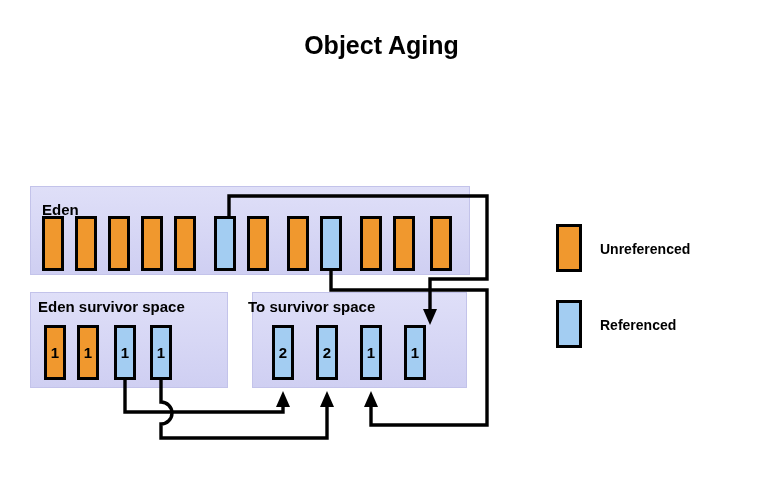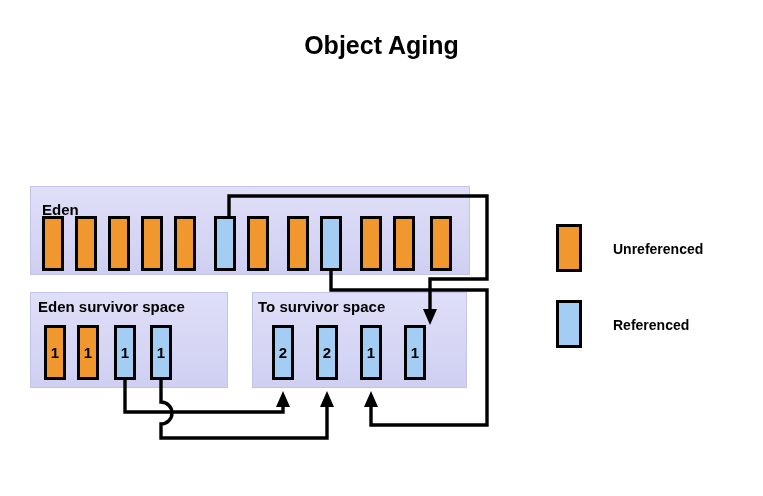--- a/index.html
+++ b/index.html
@@ -78,21 +78,20 @@
   }
   .legend-swatch.unref { background: #f0982e; }
   .legend-swatch.ref   { background: #a3cdf2; }
   .legend-text {
     position: absolute;
     left: 44px;
     font-size: 14px;
     font-weight: bold;
     white-space: nowrap;
     color: #000000;
-    margin-left: 13px;
   }
 
   #legend-row-unref { left: 0px;  top: 0px;  width: 200px; height: 48px; }
   #legend-row-ref   { left: 0px;  top: 76px; width: 200px; height: 48px; }
   #legend-row-unref .legend-text { top: 17px; }
   #legend-row-ref   .legend-text { top: 17px; }
 
   
   #connectors {
     position: absolute;
@@ -114,21 +113,21 @@
 
 <div id="diagram-title">Object Aging</div>
 
 <div class="region" id="eden-region"></div>
 <div class="region-label" style="left:42px; top:191px;margin-top:10px;">Eden</div>
 
 <div class="region" id="from-region"></div>
 <div class="region-label" style="left:38px; top:298px;">Eden survivor space</div>
 
 <div class="region" id="to-region"></div>
-<div class="region-label" style="left:258px; top:298px;">To survivor space</div>
+<div class="region-label" style="left:248px; top:298px;">To survivor space</div>
 
 <div class="cell unref" style="left:42px;  top:216px;"></div>
 <div class="cell unref" style="left:75px;  top:216px;"></div>
 <div class="cell unref" style="left:108px; top:216px;"></div>
 <div class="cell unref" style="left:141px; top:216px;"></div>
 <div class="cell unref" style="left:174px; top:216px;"></div>
 <div class="cell ref" style="left:214px; top:216px;"></div>
 <div class="cell unref" style="left:247px; top:216px;"></div>
 <div class="cell unref" style="left:287px; top:216px;"></div>
 <div class="cell ref" style="left:320px; top:216px;"></div>

